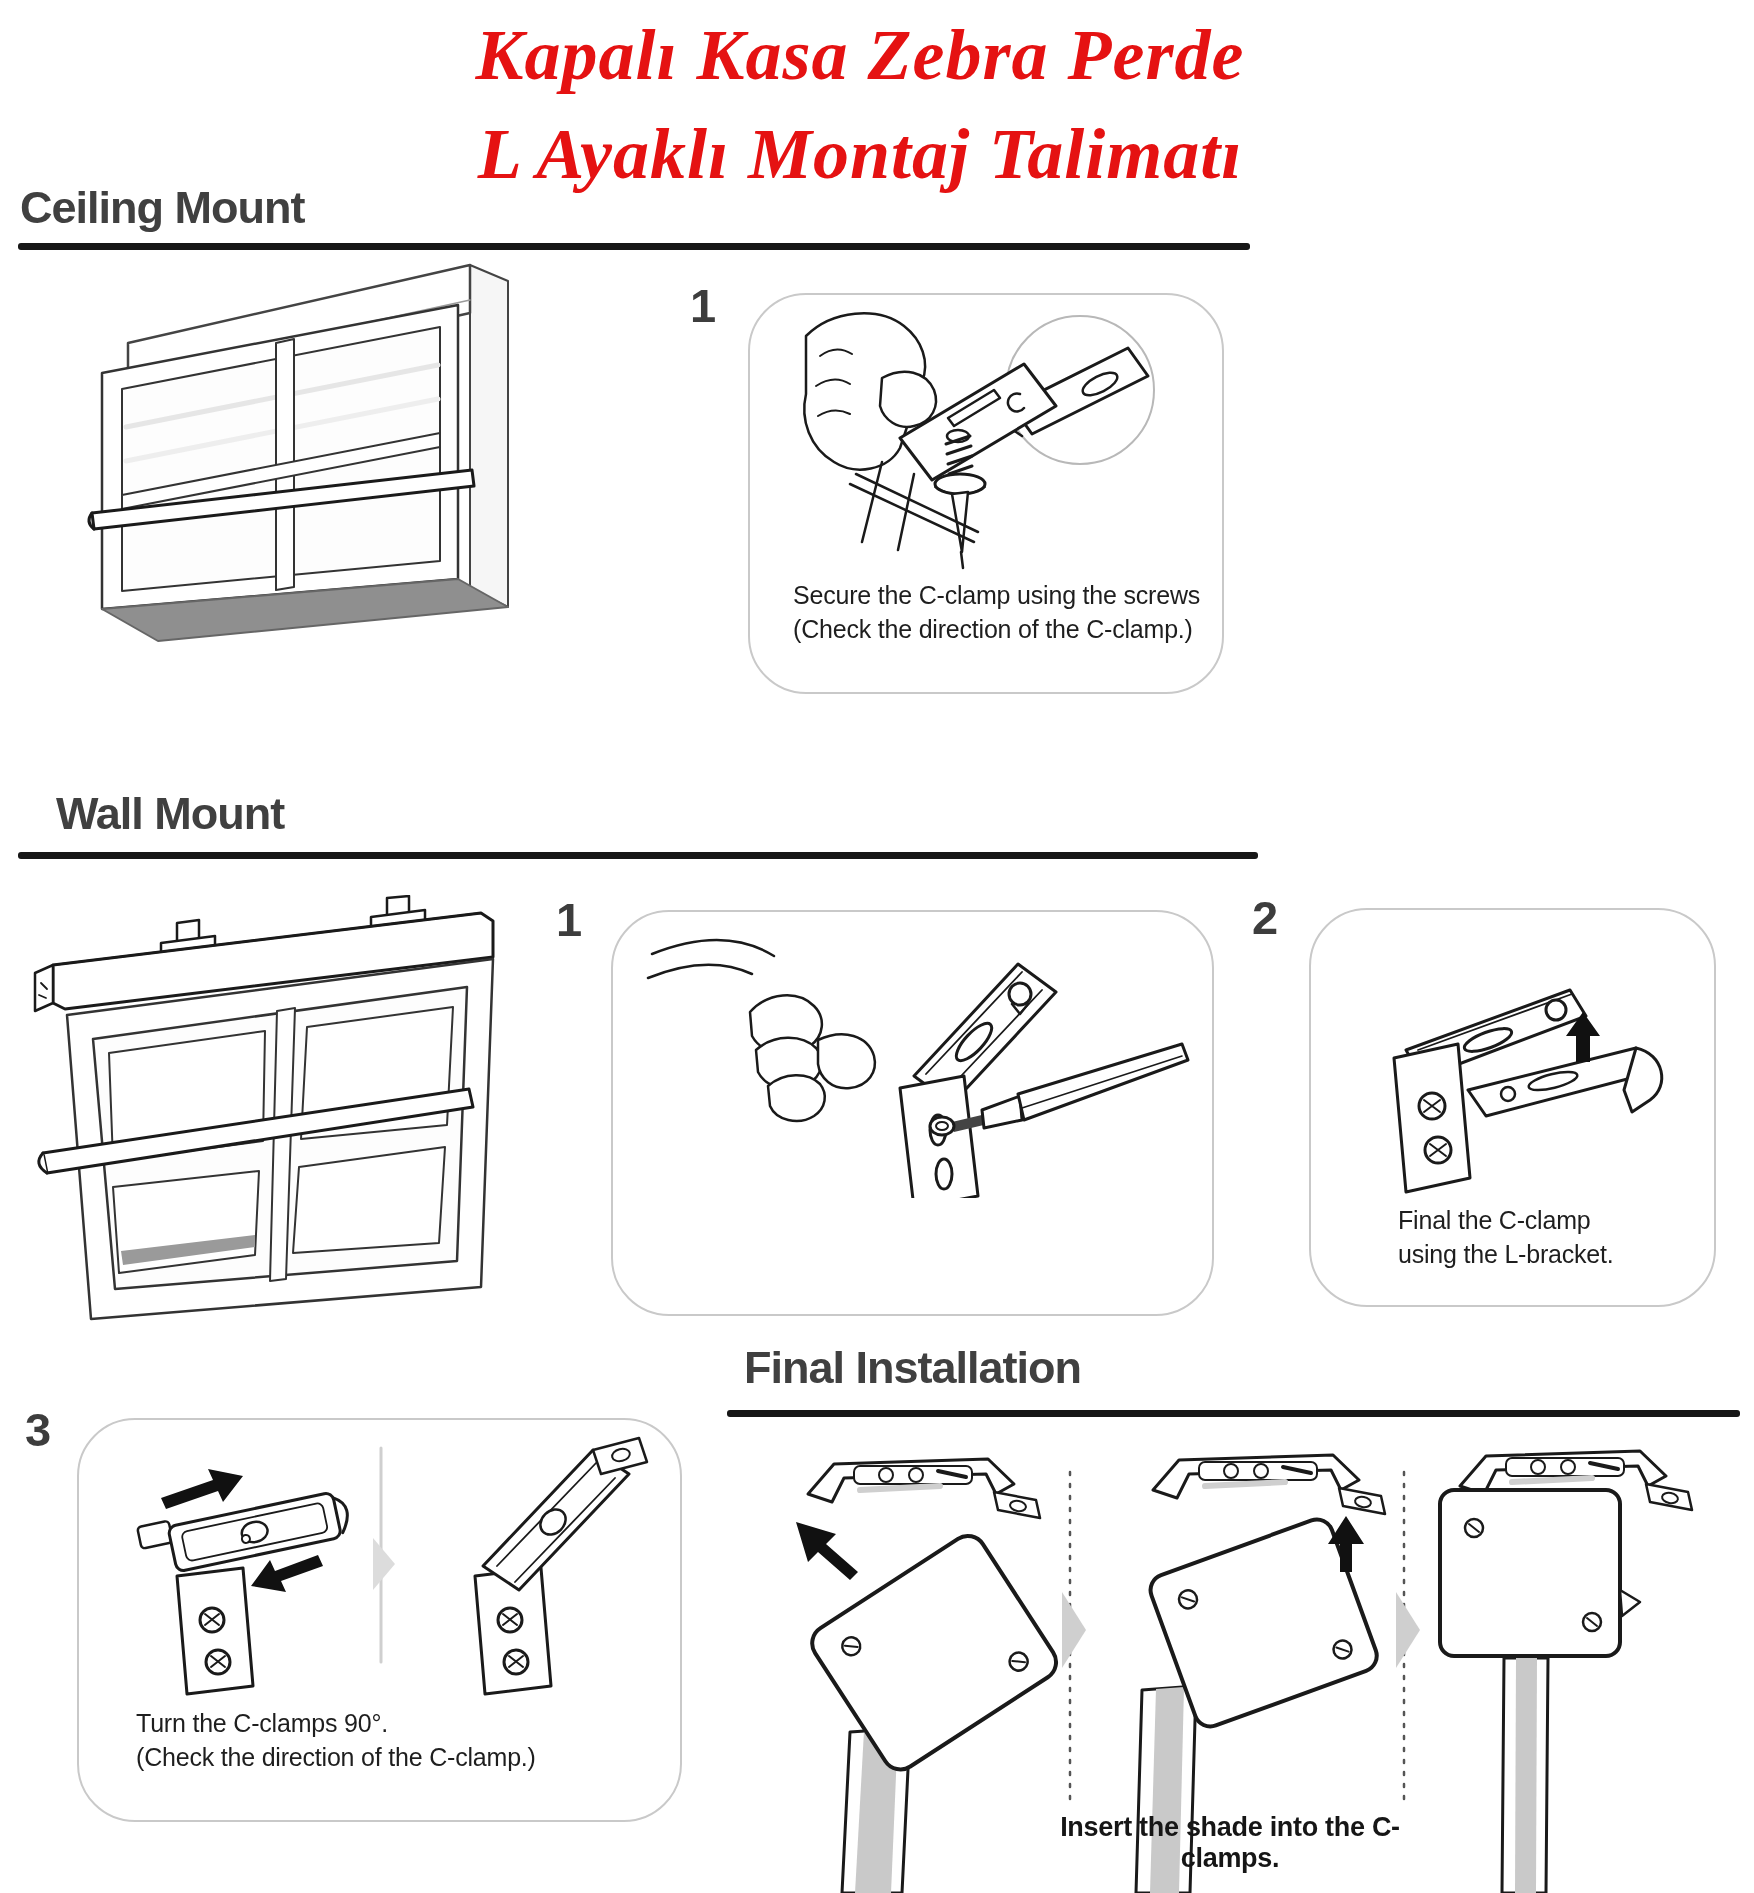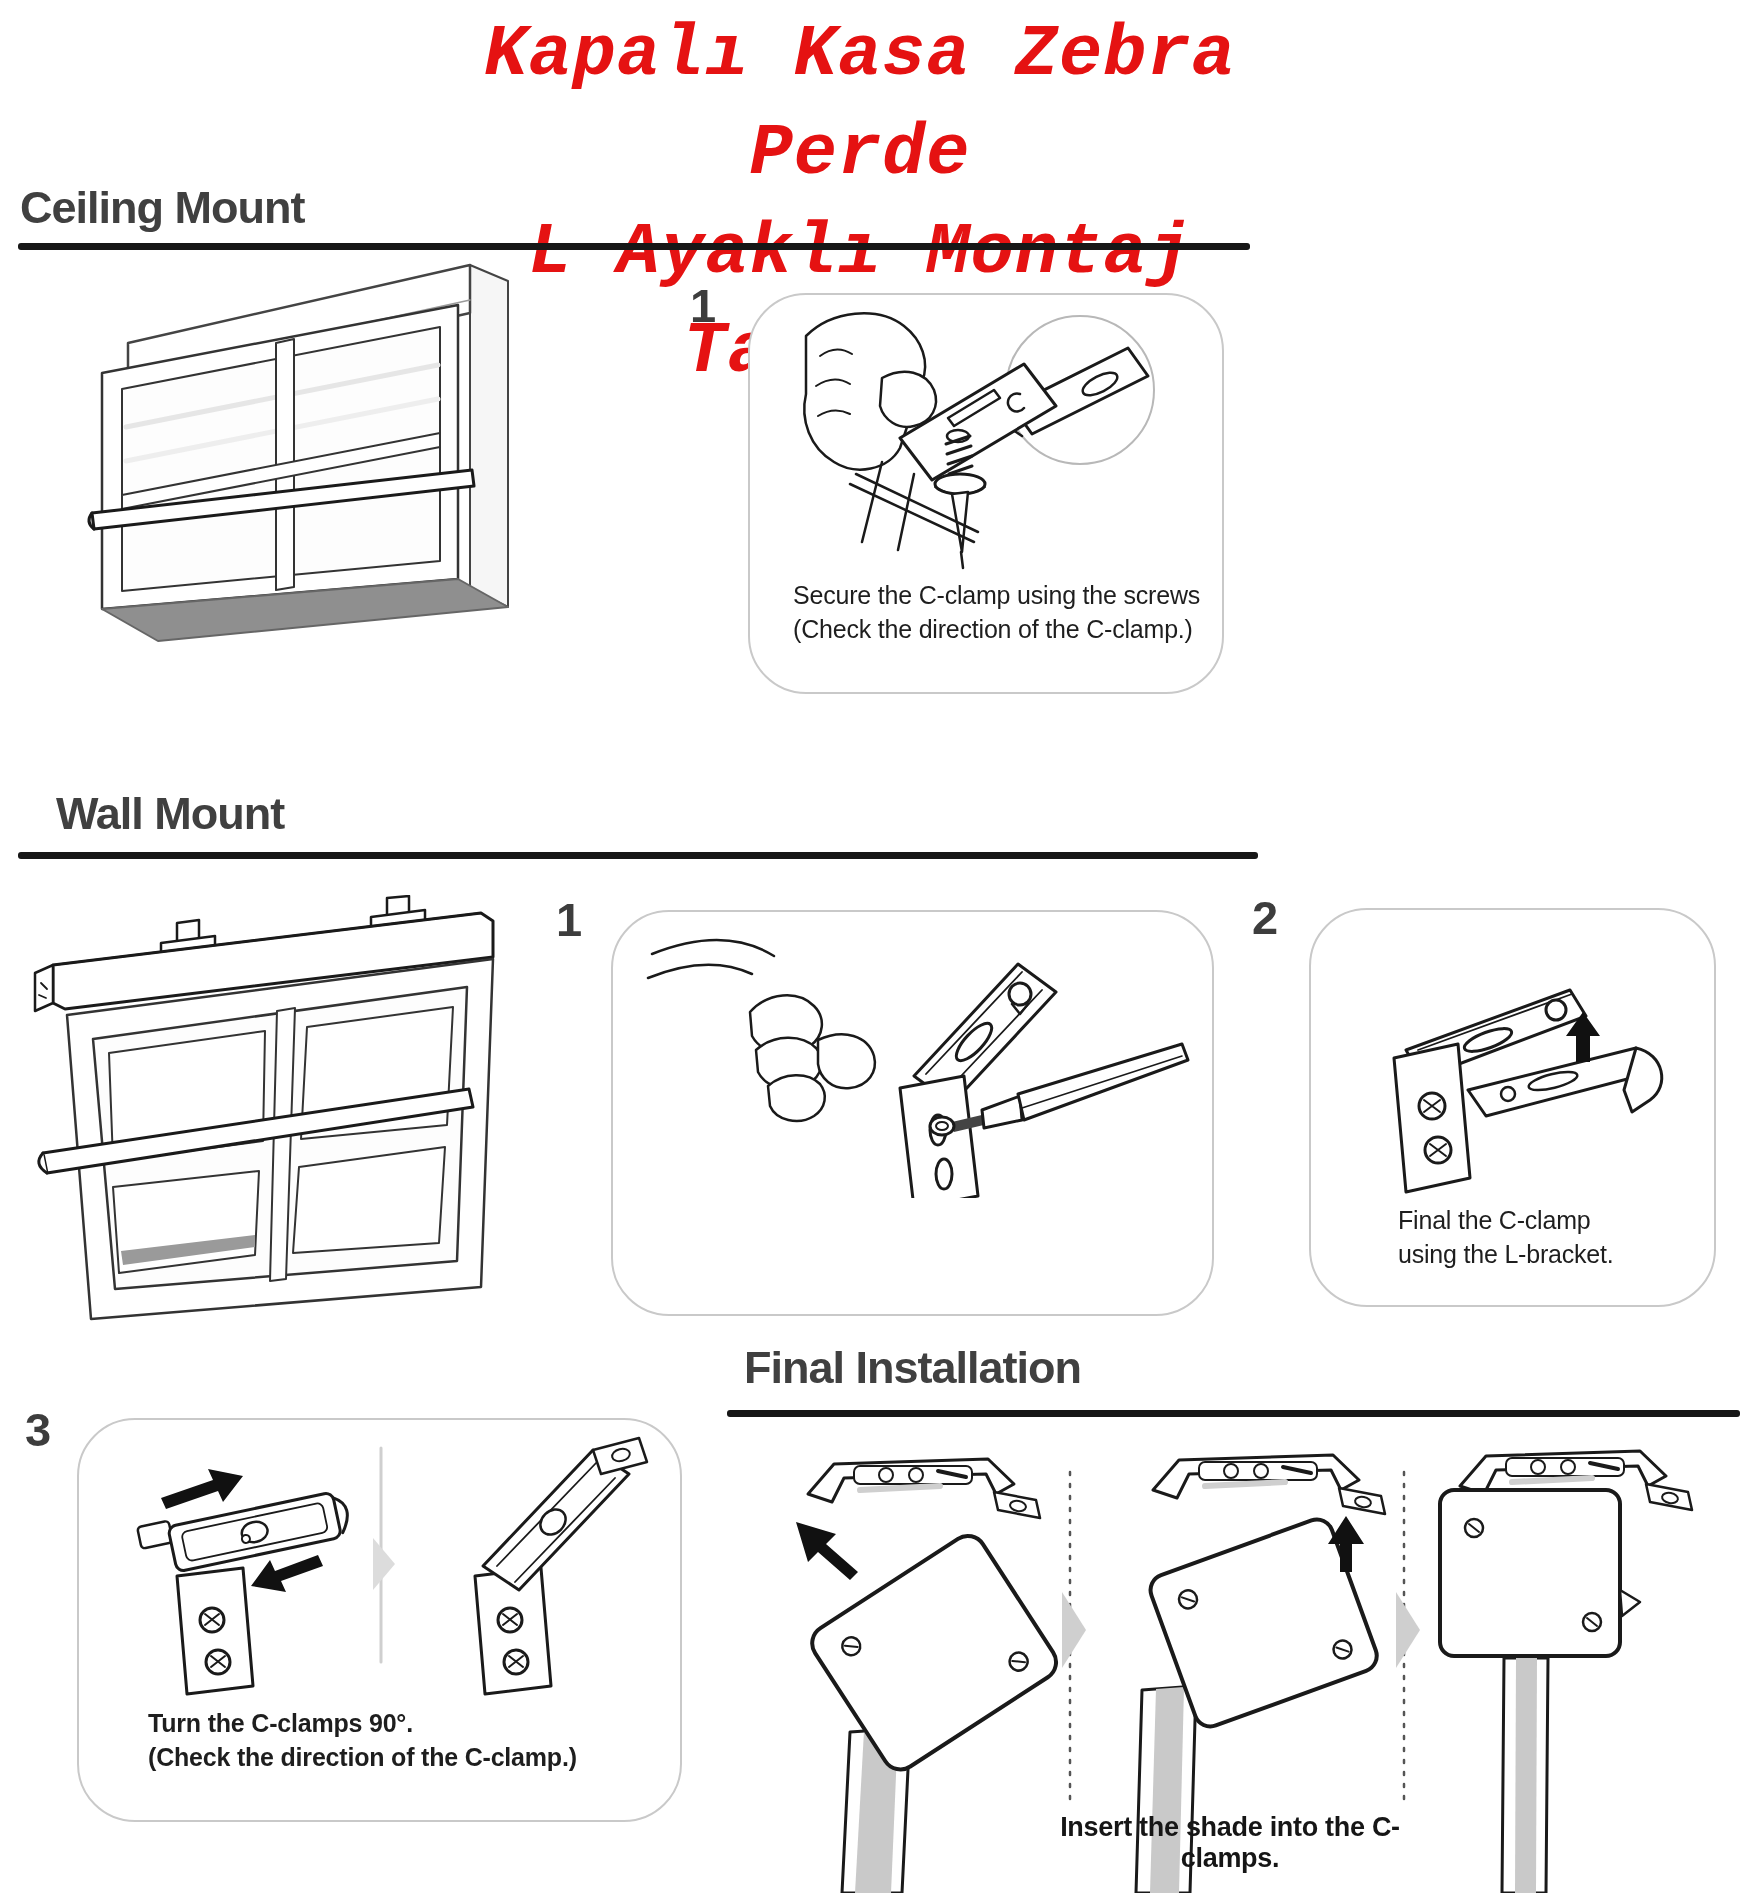--- a/index.html
+++ b/index.html
@@ -1,19 +1,19 @@
 <!DOCTYPE html>
 <html><head>
 <meta charset="utf-8">
 <style>
   html,body{margin:0;padding:0;background:#fff;}
   .canvas{position:relative;width:1754px;height:1893px;background:#ffffff;overflow:hidden;
           font-family:"Liberation Sans",sans-serif;color:#1c1c1c;}
   .title{position:absolute;left:420px;top:6px;width:880px;text-align:center;
-         font-family:Liberation Mono, monospace;font-style:italic;font-weight:600;
+         font-family:Liberation Serif, serif;font-style:italic;font-weight:600;
          font-size:72px;line-height:99px;color:#e51212;letter-spacing:1px;}
   .h1{position:absolute;font-size:45px;font-weight:bold;letter-spacing:-1px;color:#404040;}
   .rule{position:absolute;height:7px;background:#171717;border-radius:3px;}
   .stepnum{position:absolute;font-size:47px;font-weight:bold;color:#3d3d3d;}
   .stepbox{position:absolute;background:#fff;border:2.5px solid #c9c9c9;border-radius:58px;}
   .cap{position:absolute;font-size:25px;line-height:34px;color:#1e1e1e;letter-spacing:-0.2px;}
   .finalcap{position:absolute;left:1020px;top:1812px;width:420px;text-align:center;
             font-size:27px;font-weight:bold;color:#161616;letter-spacing:-0.3px;}
   .illus{position:absolute;}
   svg{display:block;}
@@ -223,21 +223,21 @@
         <path d="M424,222 l14,11 M438,222 l-14,11" stroke-width="2"></path>
         <polygon points="398,132 508,16 544,40 434,156" fill="#fff" stroke-width="3"></polygon>
         <path d="M412,132 L512,28 M430,148 L530,44" stroke-width="1.8"></path>
         <ellipse cx="468" cy="88" rx="14" ry="11" transform="rotate(-45 468 88)" fill="#fff" stroke-width="2.5"></ellipse>
         <polygon points="508,16 554,4 562,28 516,40" fill="#fff" stroke-width="2.5"></polygon>
         <ellipse cx="536" cy="21" rx="9" ry="6" transform="rotate(-14 536 21)" fill="#fff" stroke-width="2"></ellipse>
       </g>
     </svg>
   </div>
 
-  <div class="cap" style="left:148px;top:1706px;font-weight:bold;">
+  <div class="cap" style="left:136px;top:1706px;">
     <div>Turn the C-clamps 90°.</div>
     <div>(Check the direction of the C-clamp.)</div>
   </div>
 
   <div class="illus" style="left:740px;top:1440px;">
     <svg width="1014" height="453" viewBox="0 0 1014 453" fill="none" stroke="#1a1a1a" stroke-linejoin="round" stroke-linecap="round">
       <defs>
         <g id="clampA">
           <path d="M18,40 L44,10 L198,5 L224,30 L206,40 L196,20 L54,24 L42,48 Z" fill="#fff" stroke="#1a1a1a" stroke-width="3"></path>
           <rect x="64" y="12" width="118" height="18" rx="6" fill="#fff" stroke="#1a1a1a" stroke-width="2"></rect>

